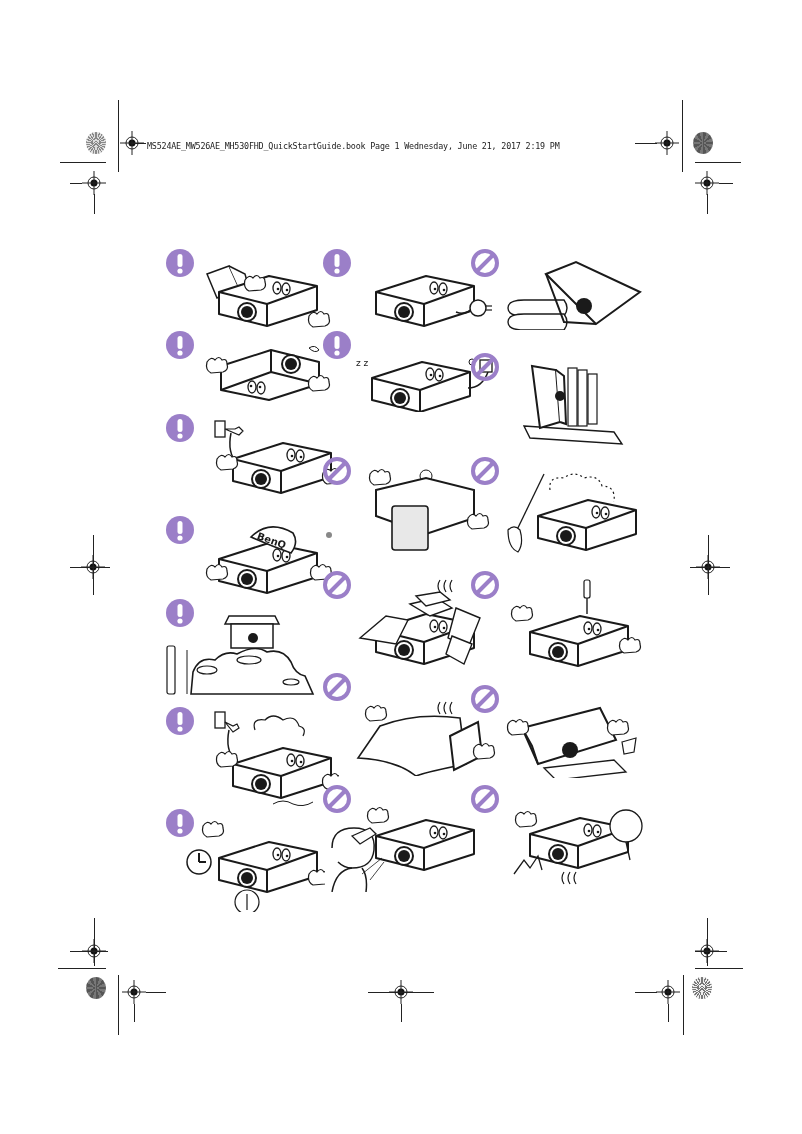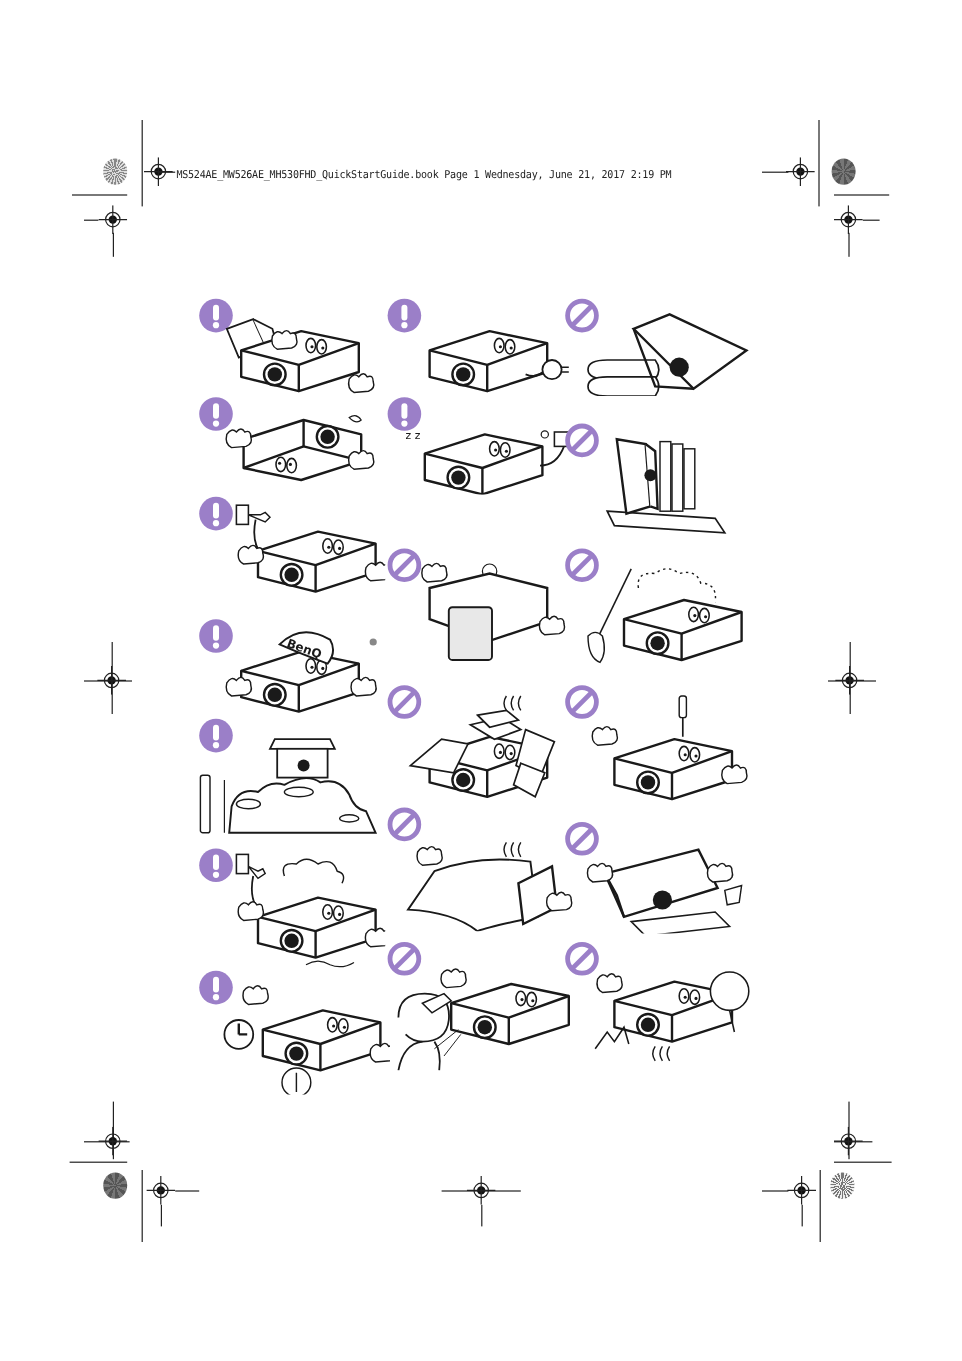--- a/index.html
+++ b/index.html
@@ -10,21 +10,21 @@
   .reg svg { width: 24px; height: 24px; display: block; }
   .rosette { position: absolute; width: 20px; height: 22px; border-radius: 50%; }
   .header-text {
     position: absolute; left: 147px; top: 141px;
     font-family: "DejaVu Sans Mono", monospace; font-size: 9px; letter-spacing: -0.2px;
     color: #222; white-space: nowrap; transform: scaleX(0.93); transform-origin: left center;
   }
   .cell { position: absolute; width: 160px; height: 80px; }
   .badge { position: absolute; left: 0; top: 0; width: 30px; height: 30px; }
   .badge svg { width: 30px; height: 30px; display: block; }
-  .illus { position: absolute; left: 16px; top: 4px; width: 140px; height: 78px; }
+  .illus { position: absolute; left: 34px; top: 4px; width: 140px; height: 78px; }
   .illus svg { width: 140px; height: 78px; display: block; }
 </style>
 </head>
 <body>
 
 <div class="vline" style="left:118px; top:100px; height:72px;"></div>
 <div class="hline" style="left:60px; top:162px; width:46px;"></div>
 <div class="vline" style="left:682px; top:100px; height:72px;"></div>
 <div class="hline" style="left:695px; top:162px; width:46px;"></div>
 

